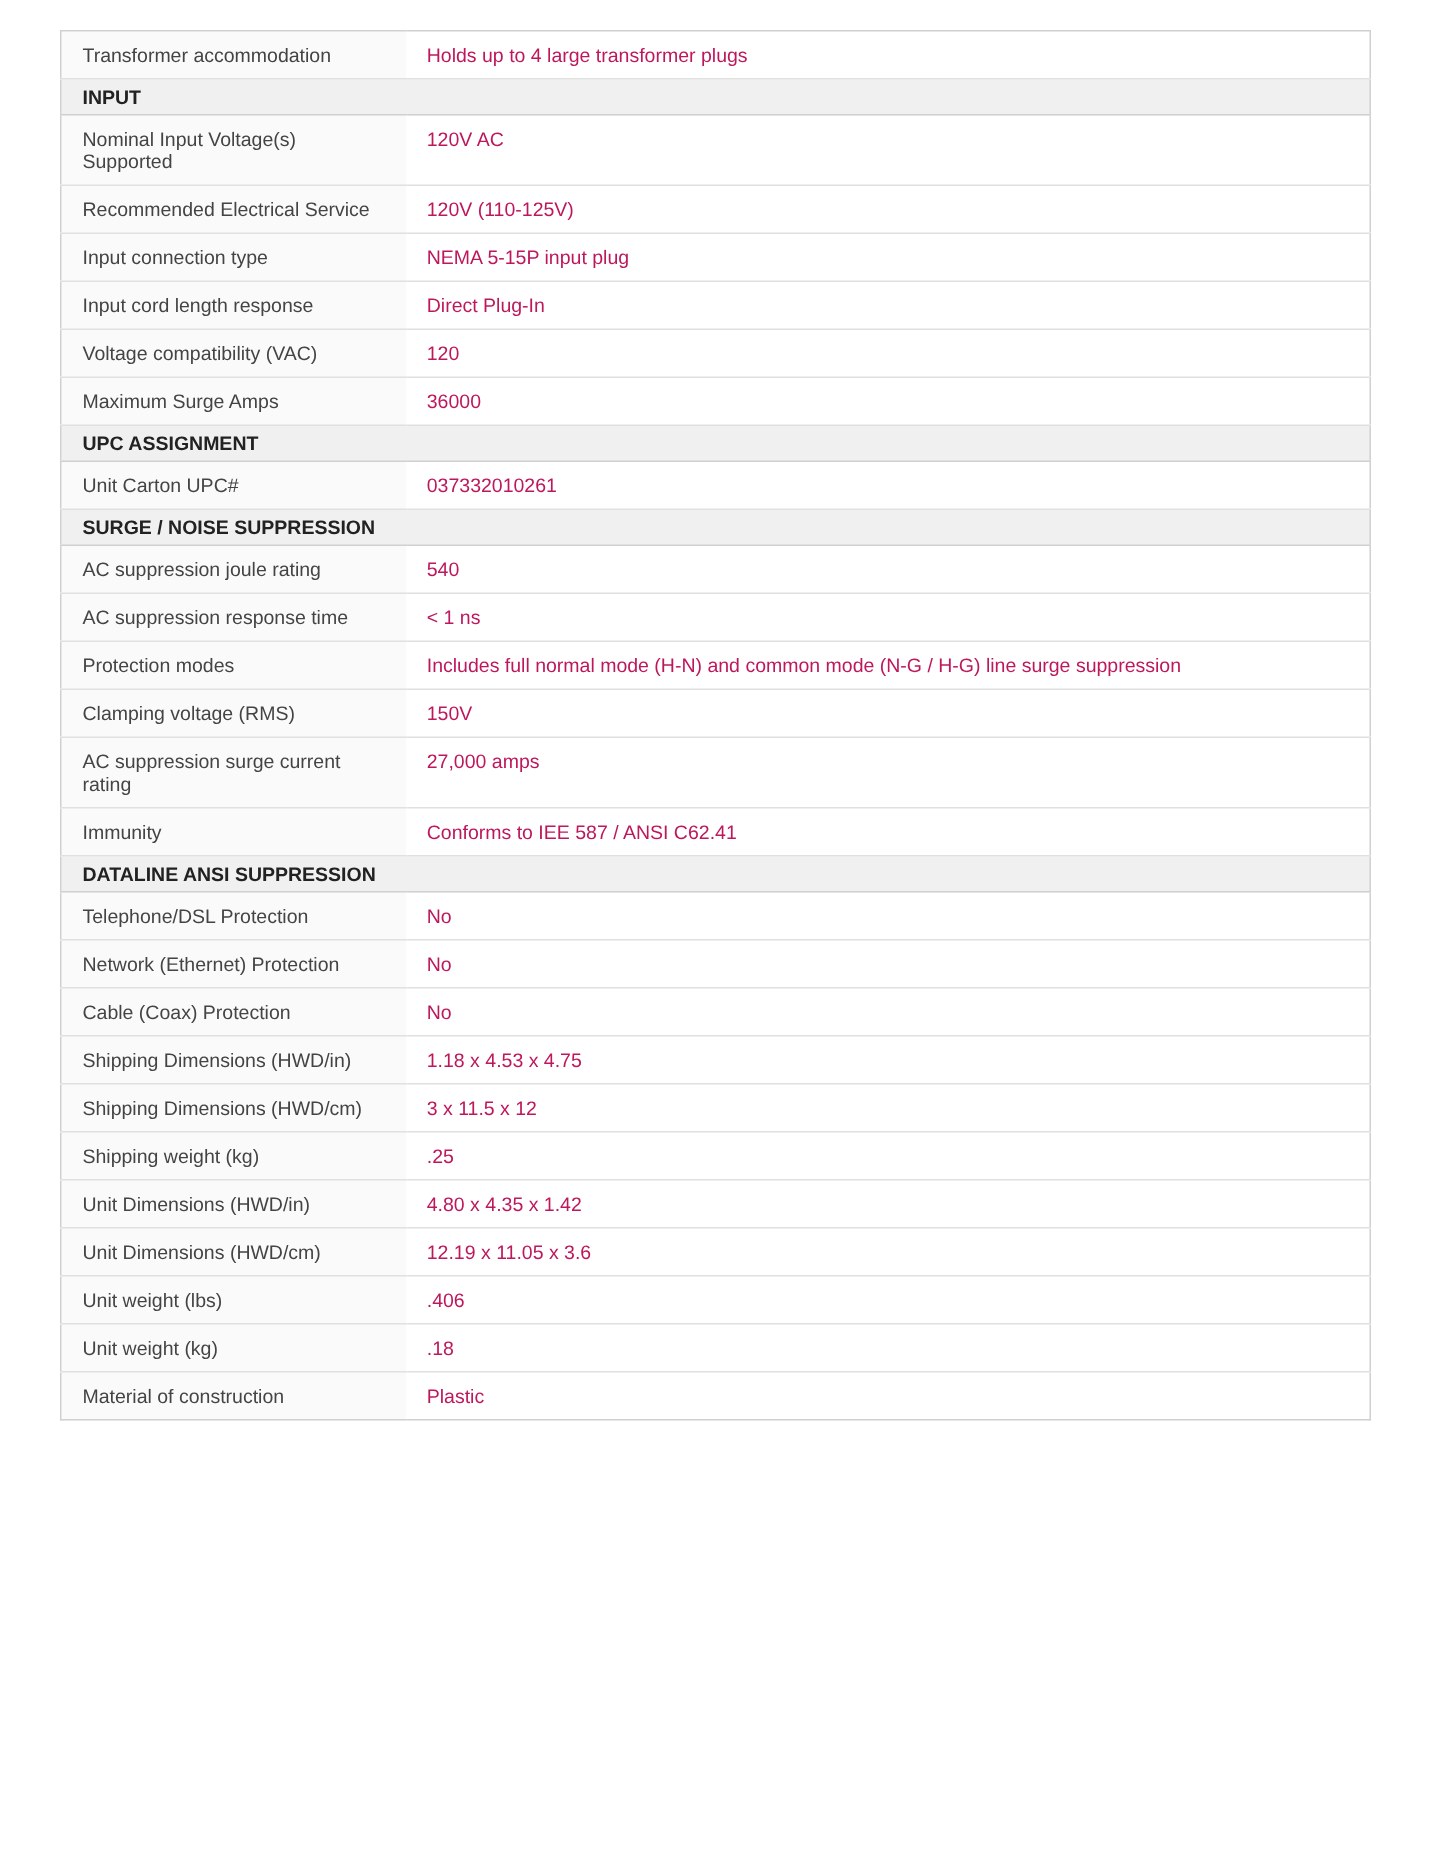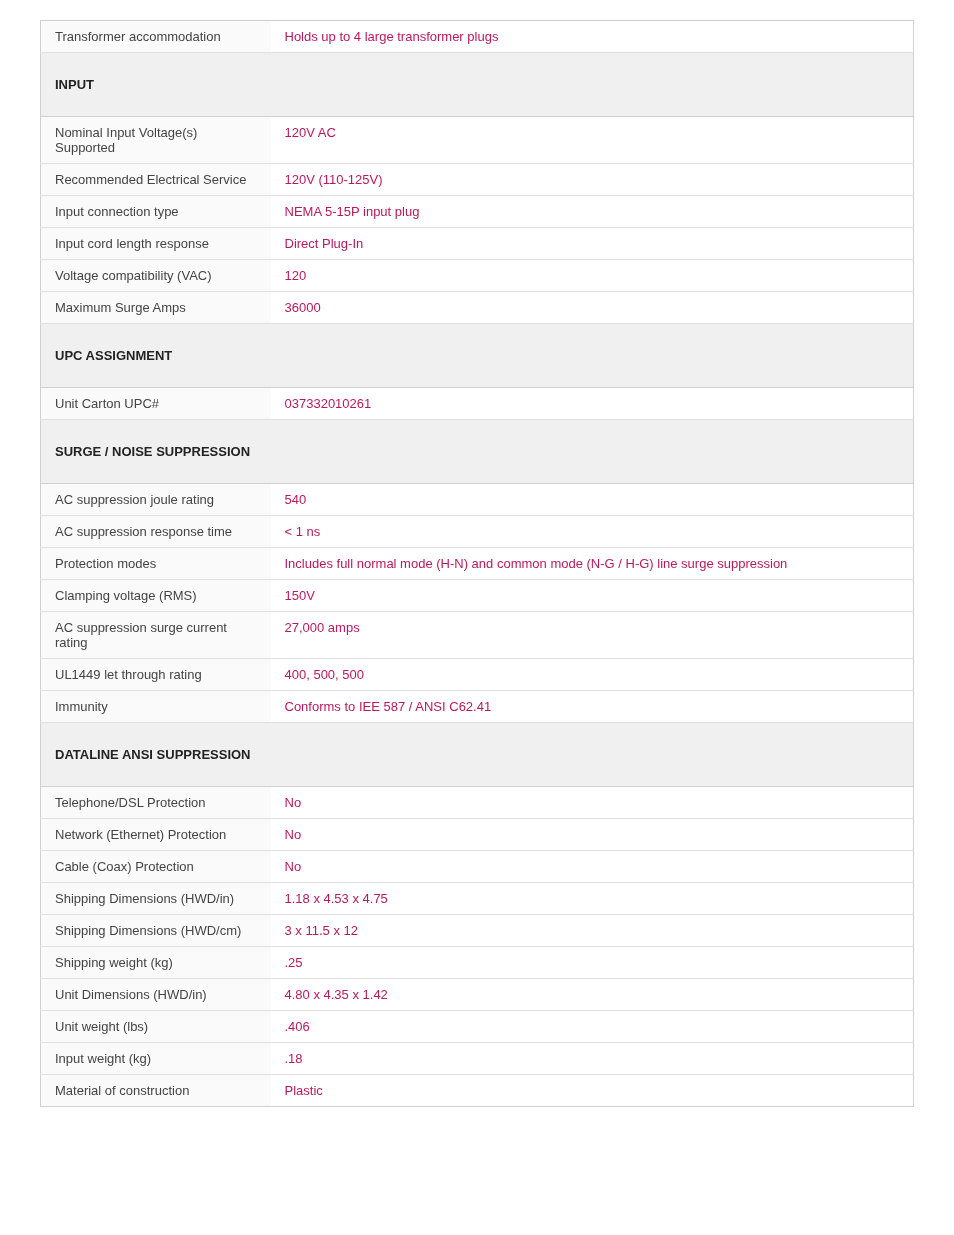--- a/index.html
+++ b/index.html
@@ -31,21 +31,21 @@
     }
     .value-col {
       color: #be185d;
       background: #fff;
     }
     .section-header td {
       font-weight: 700;
       font-size: 13px;
       color: #222;
       background: #f0f0f0;
-      padding: 24px 14px;
+      padding: 4px 14px;
       border-bottom: 1px solid #d0d0d0;
     }
   </style>
 </head>
 <body>
 
 <table class="spec-table">
   <tbody id="table-body">
       <tr>
         <td class="label-col">Transformer accommodation</td>
@@ -102,24 +102,20 @@
       </tr>
       <tr>
         <td class="label-col">Clamping voltage (RMS)</td>
         <td class="value-col">150V</td>
       </tr>
       <tr>
         <td class="label-col">AC suppression surge current rating</td>
         <td class="value-col">27,000 amps</td>
       </tr>
       <tr>
-        <td class="label-col">UL1449 let through rating</td>
-        <td class="value-col">400, 500, 500</td>
-      </tr>
-      <tr>
         <td class="label-col">Immunity</td>
         <td class="value-col">Conforms to IEE 587 / ANSI C62.41</td>
       </tr>
       <tr class="section-header">
         <td colspan="2">DATALINE ANSI SUPPRESSION</td>
       </tr>
       <tr>
         <td class="label-col">Telephone/DSL Protection</td>
         <td class="value-col">No</td>
       </tr>
@@ -141,25 +137,29 @@
       </tr>
       <tr>
         <td class="label-col">Shipping weight (kg)</td>
         <td class="value-col">.25</td>
       </tr>
       <tr>
         <td class="label-col">Unit Dimensions (HWD/in)</td>
         <td class="value-col">4.80 x 4.35 x 1.42</td>
       </tr>
       <tr>
+        <td class="label-col">Unit Dimensions (HWD/cm)</td>
+        <td class="value-col">12.19 x 11.05 x 3.6</td>
+      </tr>
+      <tr>
         <td class="label-col">Unit weight (lbs)</td>
         <td class="value-col">.406</td>
       </tr>
       <tr>
-        <td class="label-col">Input weight (kg)</td>
+        <td class="label-col">Unit weight (kg)</td>
         <td class="value-col">.18</td>
       </tr>
       <tr>
         <td class="label-col">Material of construction</td>
         <td class="value-col">Plastic</td>
       </tr>
     </tbody>
 </table>
 
 </body></html>

